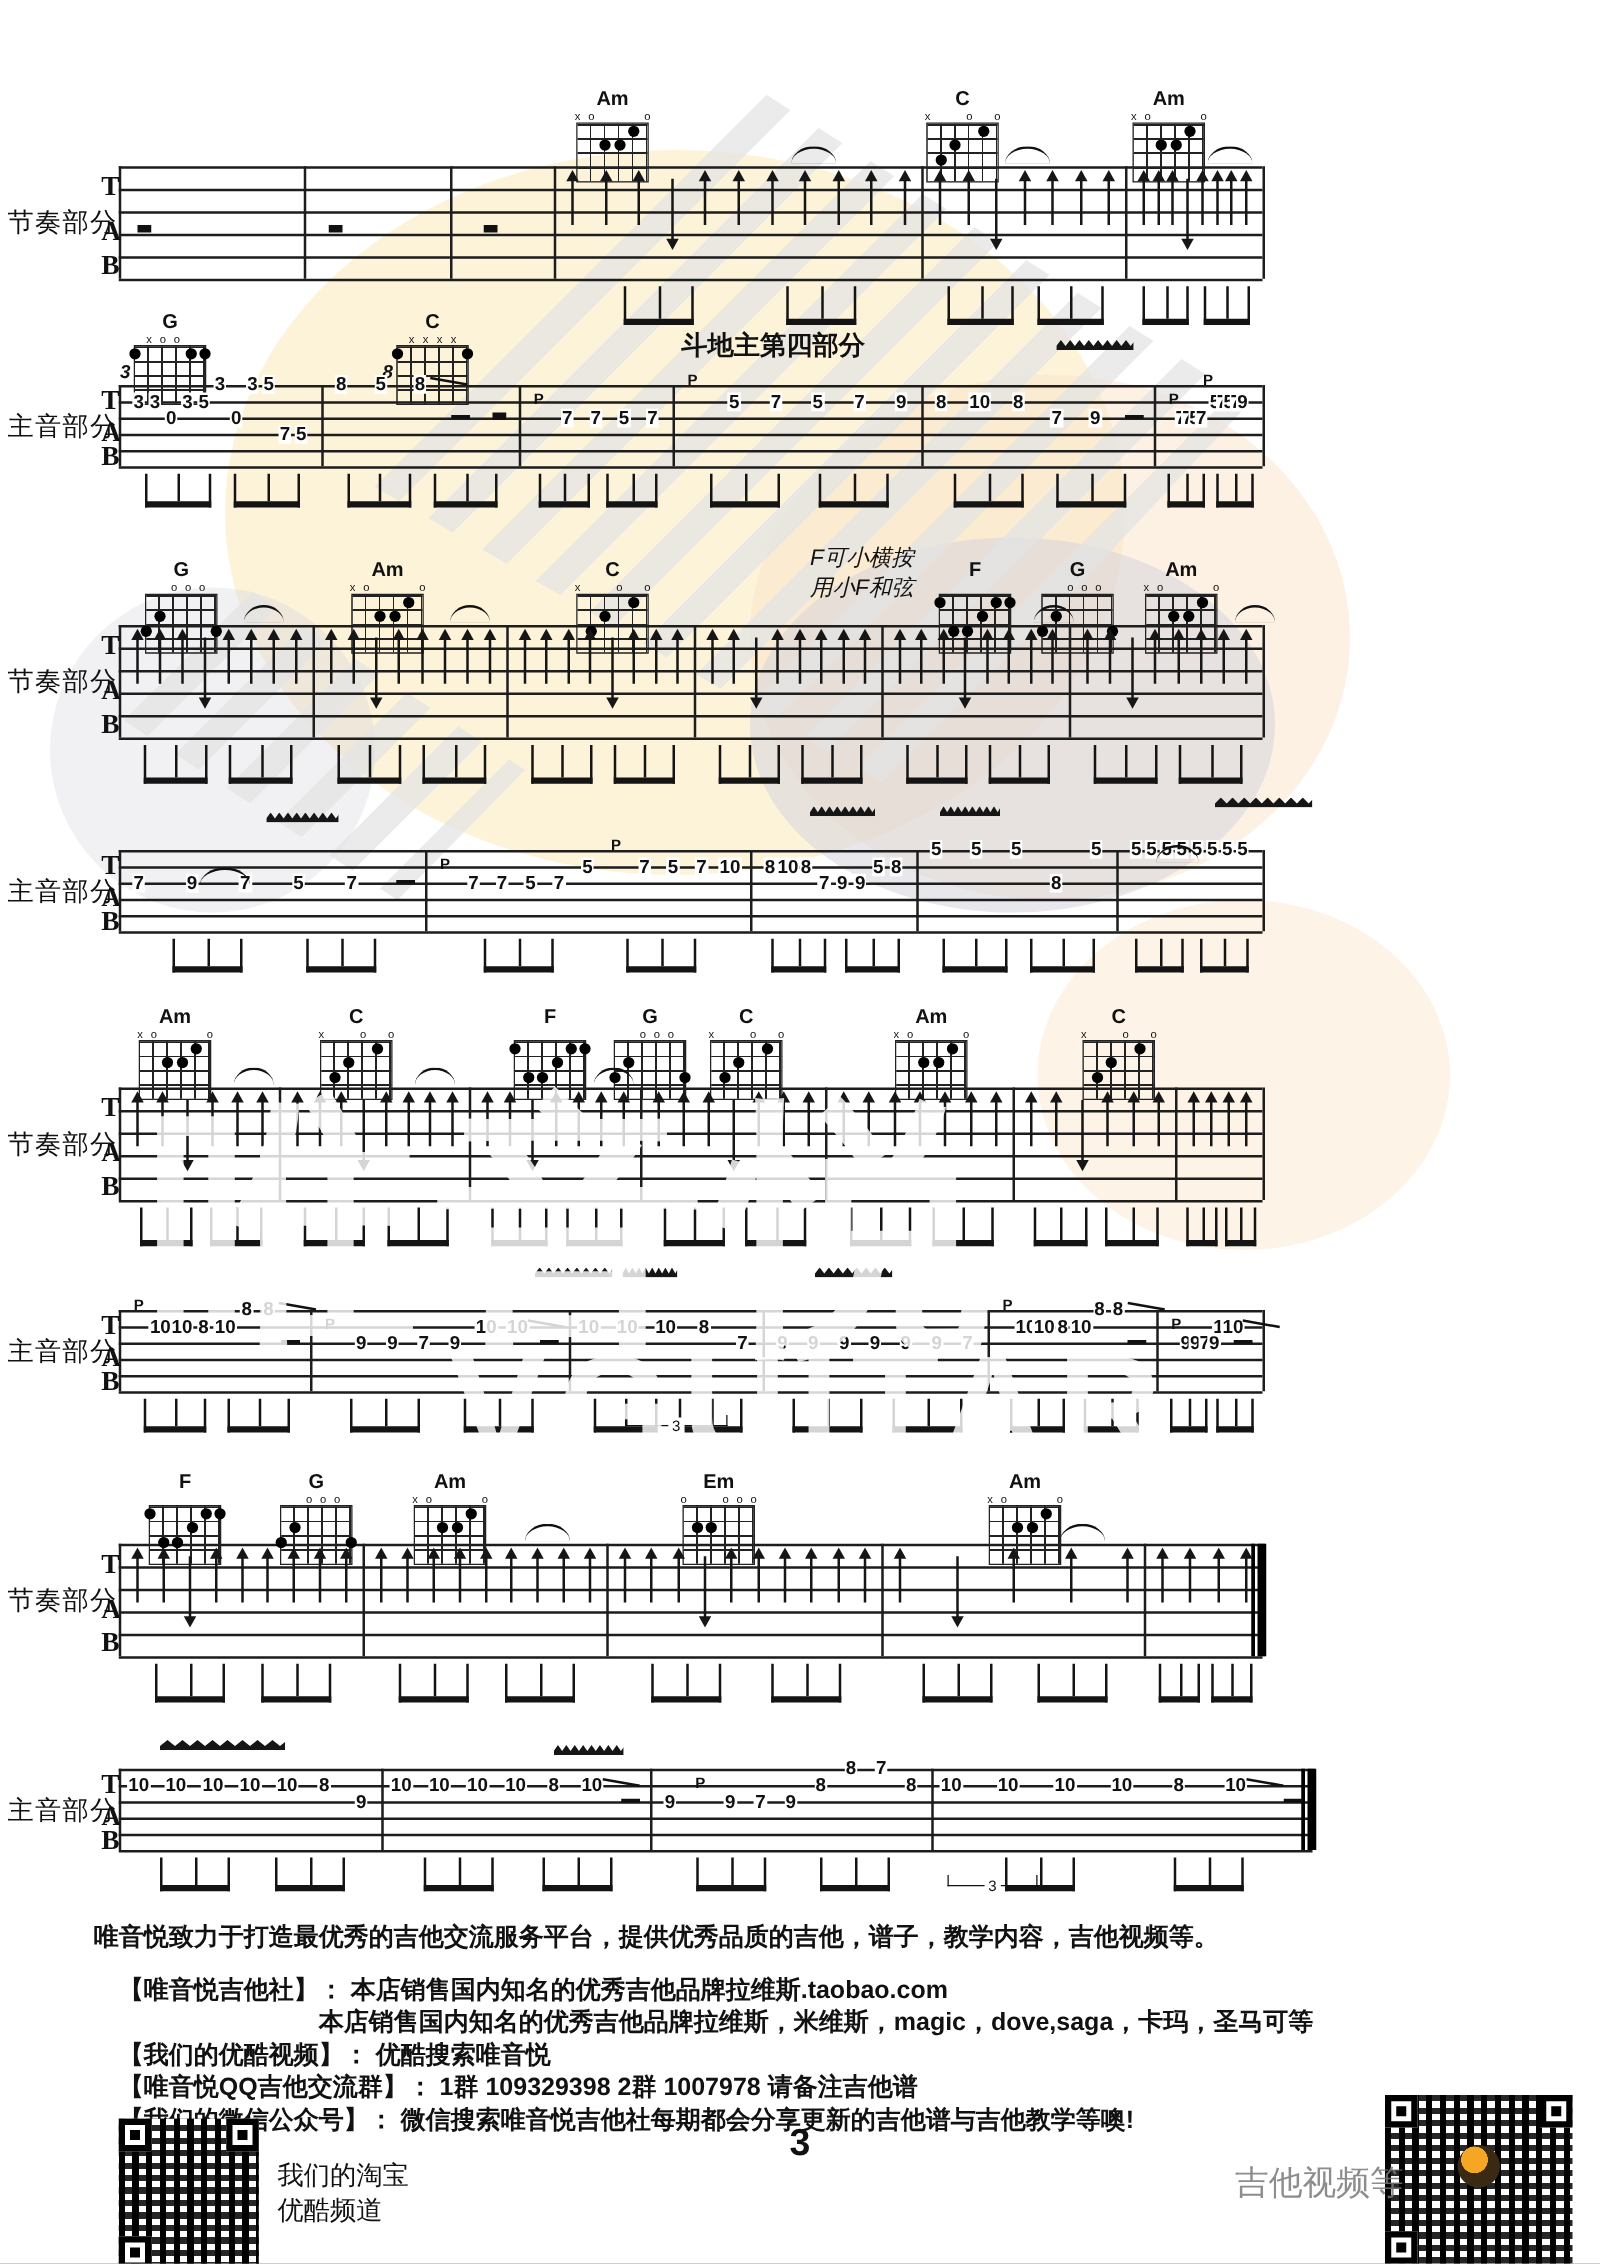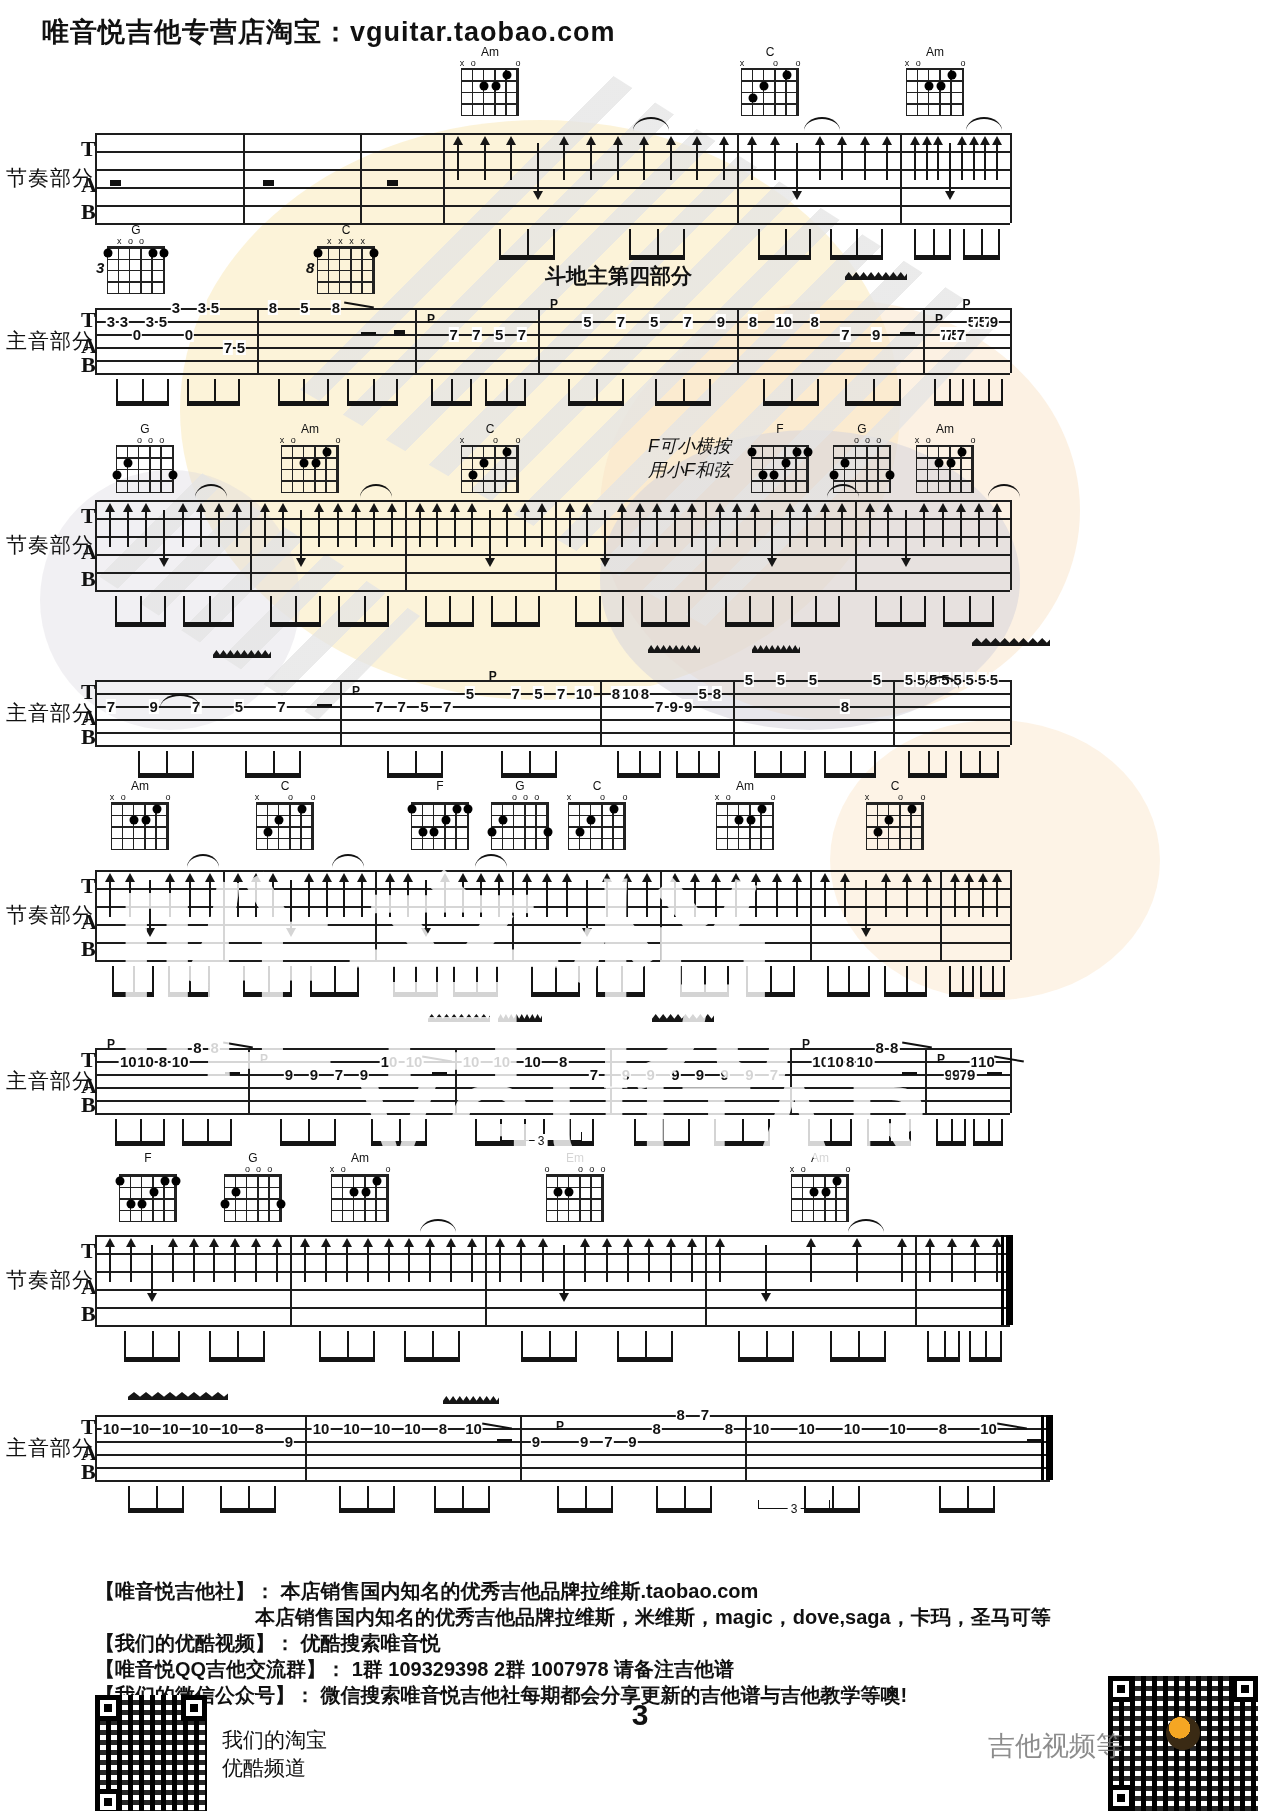--- a/index.html
+++ b/index.html
@@ -23,21 +23,21 @@
   .restblk{position:absolute;width:11px;height:6px;background:#111;z-index:2;}
   .slide{position:absolute;width:30px;height:2px;background:#111;z-index:2;transform:rotate(10deg);}
   .arc{position:absolute;height:12px;border-top:2px solid #111;border-radius:50% 50% 0 0/100% 100% 0 0;z-index:2;}
   .wavy{position:absolute;z-index:2;height:10px;
         background:repeating-linear-gradient(90deg,#161616 0 4px,rgba(255,255,255,0) 4px 8px);
         clip-path:polygon(0 60%,6% 0,12% 60%,18% 0,24% 60%,30% 0,36% 60%,42% 0,48% 60%,54% 0,60% 60%,66% 0,72% 60%,78% 0,84% 60%,90% 0,96% 60%,100% 20%,100% 100%,0 100%);
         background:#161616;height:8px;}
   .anno{position:absolute;z-index:2;white-space:nowrap;}
   
   .chord{position:absolute;z-index:2;width:70px;text-align:center;}
-  .chord .cname{font-size:12px;font-weight:normal;line-height:1;margin-bottom:1px;}
+  .chord .cname{font-size:16px;font-weight:bold;line-height:1;margin-bottom:1px;margin-top:26px;}
   .chord .markers{position:relative;height:9px;font-size:9px;line-height:9px;}
   .chord .grid{position:relative;width:56px;height:46px;margin:0 auto;border:1.5px solid #222;
     background:
       repeating-linear-gradient(90deg,rgba(0,0,0,0) 0 9.7px,#222 9.7px 11.2px),
       repeating-linear-gradient(0deg,rgba(0,0,0,0) 0 10px,#222 10px 11.5px);}
   .chord .dot{position:absolute;width:9px;height:9px;border-radius:50%;background:#000;transform:translate(-50%,-50%);}
   .chord .fretlab{position:absolute;font-size:15px;font-style:italic;font-weight:bold;left:-12px;top:12px;}
   .chord .mk{position:absolute;transform:translateX(-50%);}
   
   .stemU{position:absolute;width:2px;background:#161616;z-index:2;}
@@ -64,21 +64,20 @@
 <div id="page">
 
   <div class="blob" style="left:180px;top:120px;width:720px;height:580px;background:#fbf0cf;opacity:.8;"></div>
   <div class="blob" style="left:600px;top:300px;width:480px;height:420px;background:#fae4c8;opacity:.5;"></div>
   <div class="blob" style="left:830px;top:720px;width:330px;height:280px;background:#fae4c8;opacity:.45;"></div>
   <div class="blob" style="left:600px;top:430px;width:420px;height:300px;background:#d6d3dc;opacity:.55;"></div>
   <div class="blob" style="left:40px;top:470px;width:260px;height:260px;background:#d6d3dc;opacity:.35;"></div>
   <div class="stripes" style="left:280px;top:70px;width:720px;height:560px;clip-path:polygon(45% 0,100% 45%,60% 100%,0 55%);"></div>
   <div class="stripes" style="left:80px;top:460px;width:340px;height:260px;clip-path:polygon(30% 0,100% 60%,70% 100%,0 40%);"></div>
 
-  <div id="header-title">唯音悦吉他专营店淘宝：vguitar.taobao.com</div>
 
   <div id="score">
       <div class="staff-line" style="left: 95px; top: 133px; width: 915px;"></div>
       <div class="staff-line" style="left: 95px; top: 151px; width: 915px;"></div>
       <div class="staff-line" style="left: 95px; top: 169px; width: 915px;"></div>
       <div class="staff-line" style="left: 95px; top: 187px; width: 915px;"></div>
       <div class="staff-line" style="left: 95px; top: 205px; width: 915px;"></div>
       <div class="staff-line" style="left: 95px; top: 223px; width: 915px;"></div>
       <div class="barline" style="left: 95px; top: 133px; height: 90px;"></div>
       <div class="barline" style="left: 243px; top: 133px; height: 90px;"></div>
@@ -1114,20 +1113,21 @@
         <div class="midstem"></div>
       </div>
       <div class="beam" style="left: 938.6px; top: 1486px; width: 52px; height: 22px;">
         <div class="midstem"></div>
       </div>
     </div>
 
   <div class="wm-white" style="left:360px;top:1060px;font-size:115px;letter-spacing:10px;">VGUITAR</div>
   <div class="wm-white" style="left:120px;top:840px;font-size:215px;letter-spacing:14px;">唯音悦</div>
 
+  <div class="ft" style="left:75px;top:1536px;font-size:20px;font-weight:bold;">唯音悦致力于打造最优秀的吉他交流服务平台，提供优秀品质的吉他，谱子，教学内容，吉他视频等。</div>
   <div id="footer-lines">
       <div class="ft" style="left: 95px; top: 1578px; font-size: 20px; font-weight: bold;"><span>【唯音悦吉他社】：</span><span> 本店销售国内知名的优秀吉他品牌拉维斯.taobao.com</span></div>
       <div class="ft" style="left: 255px; top: 1604px; font-size: 20px; font-weight: bold;"><span></span><span> 本店销售国内知名的优秀吉他品牌拉维斯，米维斯，magic，dove,saga，卡玛，圣马可等</span></div>
       <div class="ft" style="left: 95px; top: 1630px; font-size: 20px; font-weight: bold;"><span>【我们的优酷视频】：</span><span> 优酷搜索唯音悦</span></div>
       <div class="ft" style="left: 95px; top: 1656px; font-size: 20px; font-weight: bold;"><span>【唯音悦QQ吉他交流群】：</span><span> 1群 109329398 2群 1007978 请备注吉他谱</span></div>
       <div class="ft" style="left: 95px; top: 1682px; font-size: 20px; font-weight: bold;"><span>【我们的微信公众号】：</span><span> 微信搜索唯音悦吉他社每期都会分享更新的吉他谱与吉他教学等噢!</span></div>
     </div>
 
   <div class="ft" style="left:0;top:1698px;width:1280px;text-align:center;font-size:30px;font-weight:bold;">3</div>
 

